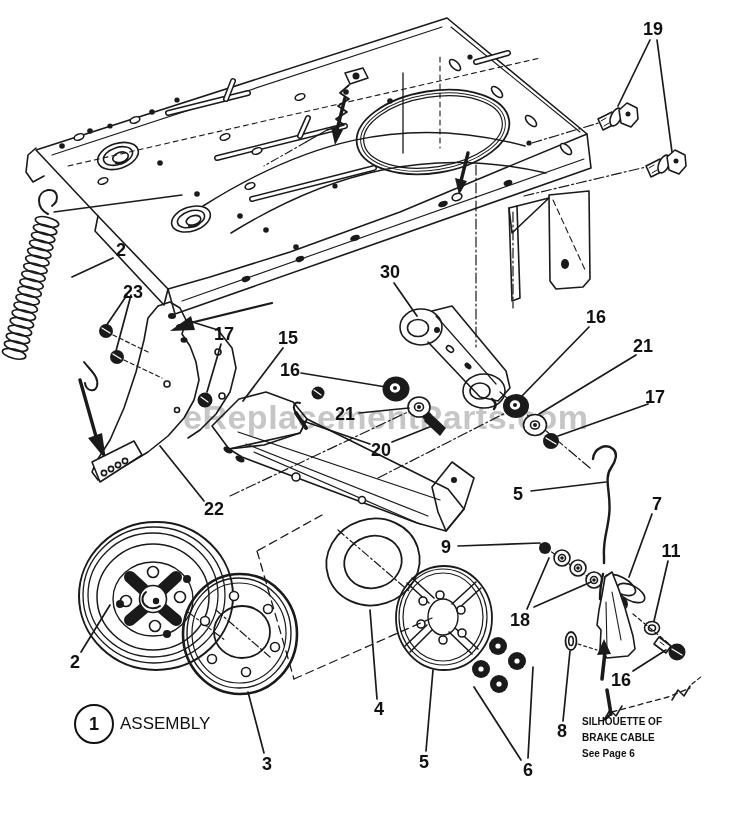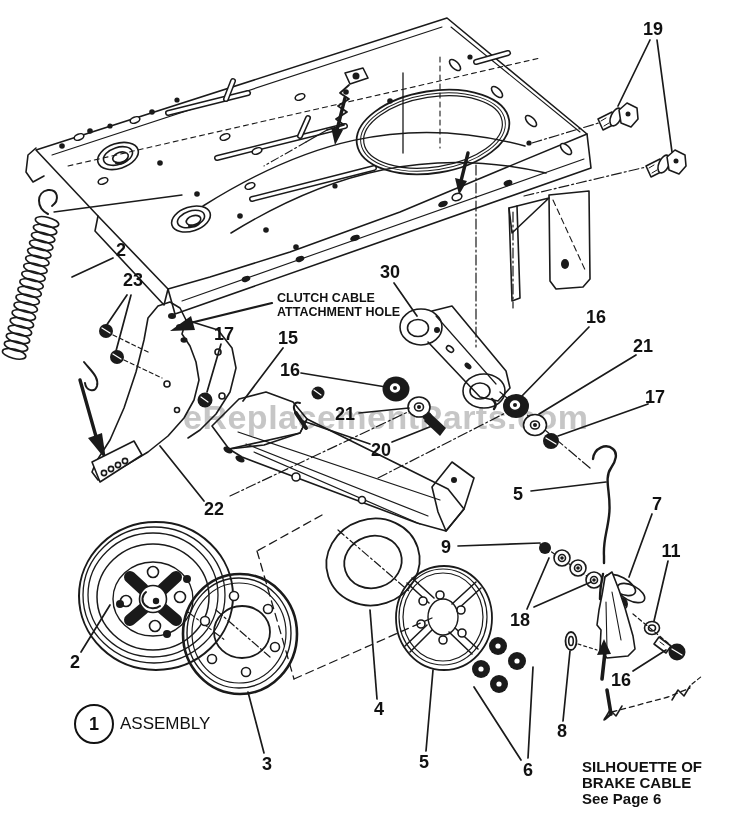--- a/index.html
+++ b/index.html
@@ -5,21 +5,21 @@
   html,body{margin:0;padding:0;background:#e8e8e8;}
   .stage{position:relative;width:750px;height:826px;background:#ffffff;overflow:hidden;
          font-family:"Liberation Sans", sans-serif;color:#111;}
   svg{position:absolute;left:0;top:0;}
   .watermark{position:absolute;left:183px;top:398px;font-size:34px;font-weight:bold;
              color:#8f8f8f;opacity:.5;letter-spacing:.5px;white-space:nowrap;z-index:1;}
   .art{z-index:2;}
   .callout{position:absolute;transform:translate(-50%,-50%);font-size:18px;font-weight:bold;
            z-index:3;white-space:nowrap;}
   .note{position:absolute;font-size:12.5px;font-weight:bold;line-height:14px;z-index:3;white-space:nowrap;}
-  .sil{position:absolute;left:582px;top:759px;font-size:15px;font-weight:bold;line-height:16px;z-index:3;}
+  .sil{position:absolute;left:582px;top:714px;font-size:10px;font-weight:bold;line-height:16px;z-index:3;}
   .asm-circle{position:absolute;left:74px;top:704px;width:36px;height:36px;border:2.5px solid #111;
               border-radius:50%;display:flex;align-items:center;justify-content:center;
               font-size:18px;font-weight:bold;z-index:3;}
   .asm-label{position:absolute;left:120px;top:714px;font-size:17px;font-weight:normal;z-index:3;}
 </style>
 </head>
 <body>
 
 <div class="stage">
 
@@ -444,21 +444,21 @@
     </g>
 
     <g>
       <line x1="272" y1="303" x2="190" y2="323" stroke-width="2.2"></line>
       <polygon points="170,331 191,316 195,330" fill="#1a1a1a" stroke="none"></polygon>
     </g>
   </svg>
 
   <div class="callout" style="left:653px;top:29px">19</div>
   <div class="callout" style="left:121px;top:250px">2</div>
-  <div class="callout" style="left:133px;top:280px">23</div>
+  <div class="callout" style="left:133px;top:292px">23</div>
   <div class="callout" style="left:390px;top:272px">30</div>
   <div class="callout" style="left:224px;top:334px">17</div>
   <div class="callout" style="left:288px;top:338px">15</div>
   <div class="callout" style="left:290px;top:370px">16</div>
   <div class="callout" style="left:596px;top:317px">16</div>
   <div class="callout" style="left:643px;top:346px">21</div>
   <div class="callout" style="left:345px;top:414px">21</div>
   <div class="callout" style="left:655px;top:397px">17</div>
   <div class="callout" style="left:381px;top:450px">20</div>
   <div class="callout" style="left:518px;top:494px">5</div>
@@ -468,24 +468,20 @@
   <div class="callout" style="left:75px;top:662px">2</div>
   <div class="callout" style="left:446px;top:547px">9</div>
   <div class="callout" style="left:520px;top:620px">18</div>
   <div class="callout" style="left:379px;top:709px">4</div>
   <div class="callout" style="left:267px;top:764px">3</div>
   <div class="callout" style="left:424px;top:762px">5</div>
   <div class="callout" style="left:528px;top:770px">6</div>
   <div class="callout" style="left:562px;top:731px">8</div>
   <div class="callout" style="left:621px;top:680px">16</div>
 
-  <div class="note" style="left:277px;top:291px">
-    <div>CLUTCH CABLE</div>
-    <div>ATTACHMENT HOLE</div>
-  </div>
 
   <div class="asm-circle">
     <span>1</span>
   </div>
   <div class="asm-label">ASSEMBLY</div>
 
   <div class="sil">
     <div>SILHOUETTE OF</div>
     <div>BRAKE CABLE</div>
     <div>See Page 6</div>

